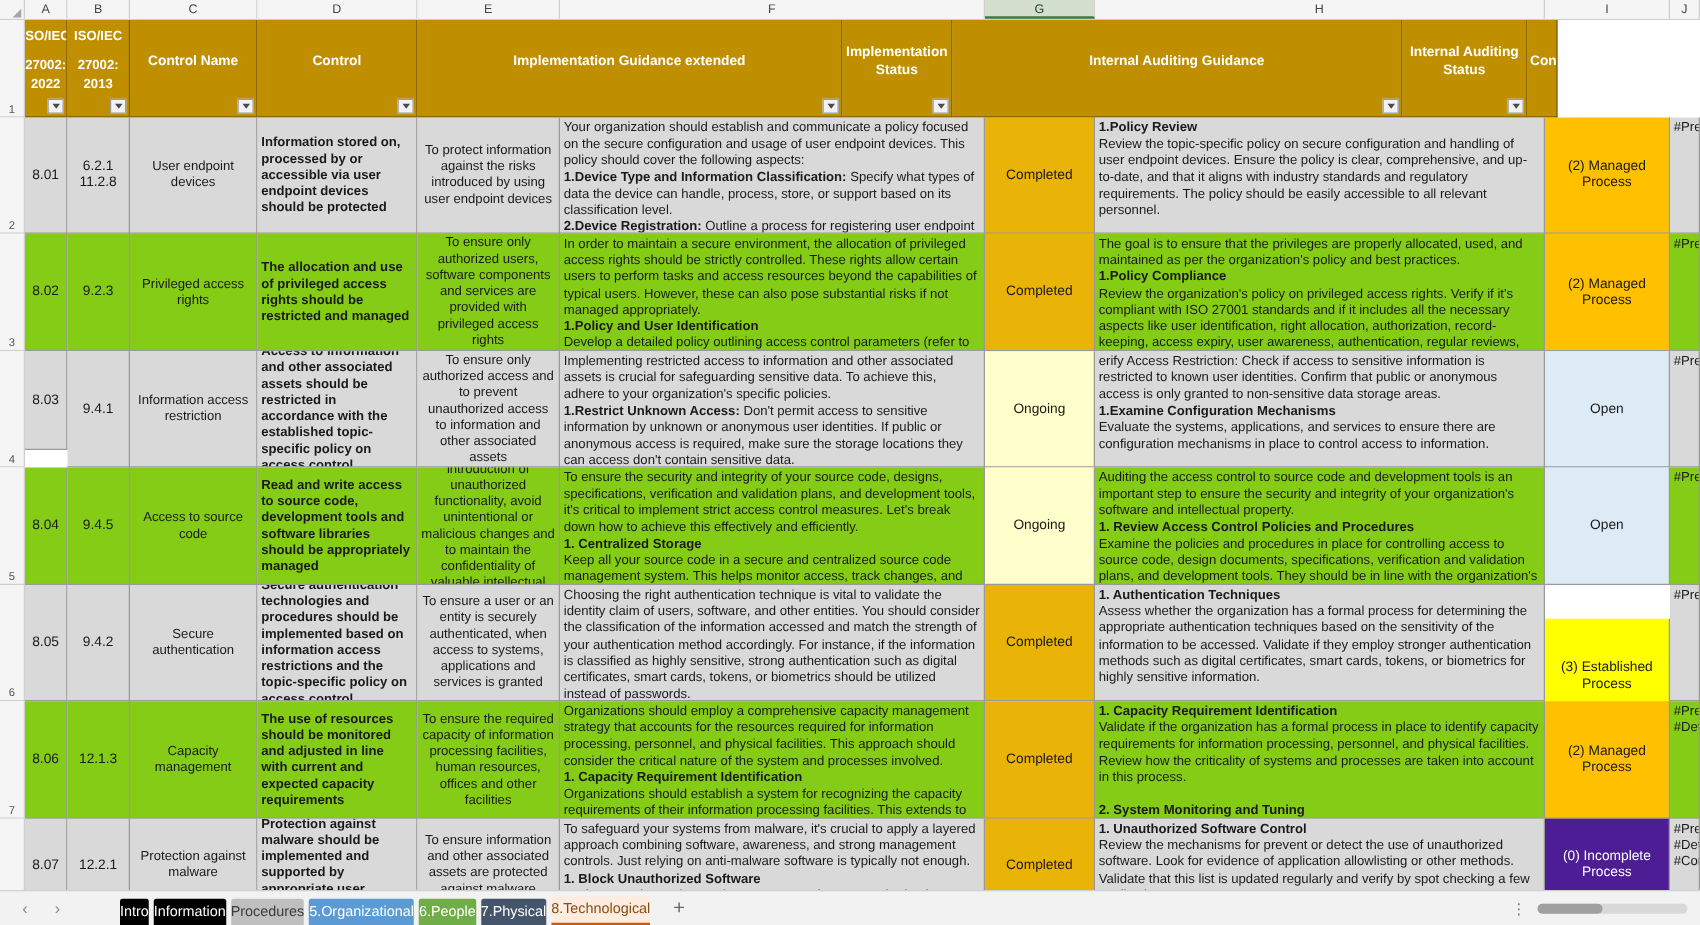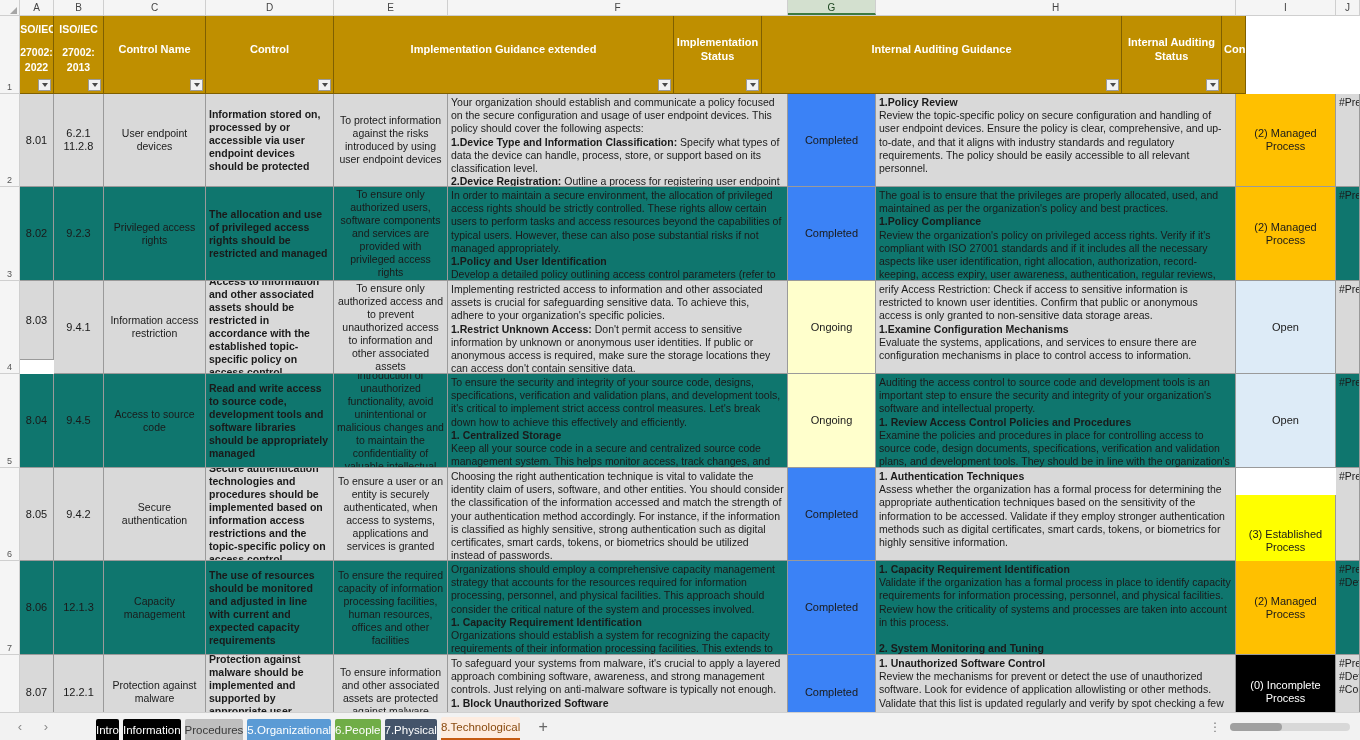--- a/index.html
+++ b/index.html
@@ -69,29 +69,29 @@
   .c-id .stack { text-align: center; }
   .c-name { text-align: center; display: flex; align-items: center; justify-content: center; font-size: 10.5px; }
   .c-ctl { text-align: left; display: flex; align-items: center; font-size: 10.5px; font-weight: bold; }
   .c-purpose { text-align: center; display: flex; align-items: center; justify-content: center; font-size: 10.5px; }
   .c-guide { text-align: left; font-size: 10.5px; line-height: 13.2px; vertical-align: top; }
   .c-status { display: flex; align-items: center; justify-content: center; text-align: center; font-size: 11px; }
   .c-tags { font-size: 10.5px; line-height: 13px; text-align: left; }
 
   
   .band-a { background: #d9d9d9; }
-  .band-b { background: #0f766e; }
-
-  
-  .st-completed { background: #3b82f6; }
+  .band-b { background: #84cc16; }
+
+  
+  .st-completed { background: #eab308; }
   .st-ongoing   { background: #ffffcc; }
   .st-managed   { background: #ffc000; }
   .st-open      { background: #ddebf7; }
   .st-estab     { background: #ffff00; margin-top: 27px; }
-  .st-incomplete{ background: #000000; color: #ffffff; }
+  .st-incomplete{ background: #4c1d95; color: #ffffff; }
 
   
   .tabbar {
     position: absolute; left: 0; bottom: 0; width: 1360px; height: 28px;
     background: #f2f2f2; border-top: 1px solid #d0d0d0;
     display: flex; align-items: center; padding-left: 6px; gap: 0;
   }
   .navbtns { display: flex; gap: 10px; padding: 0 8px 0 6px; }
   .navbtn { width: 16px; height: 16px; display: flex; align-items: center; justify-content: center;
             color: #8a8a8a; font-size: 13px; }

